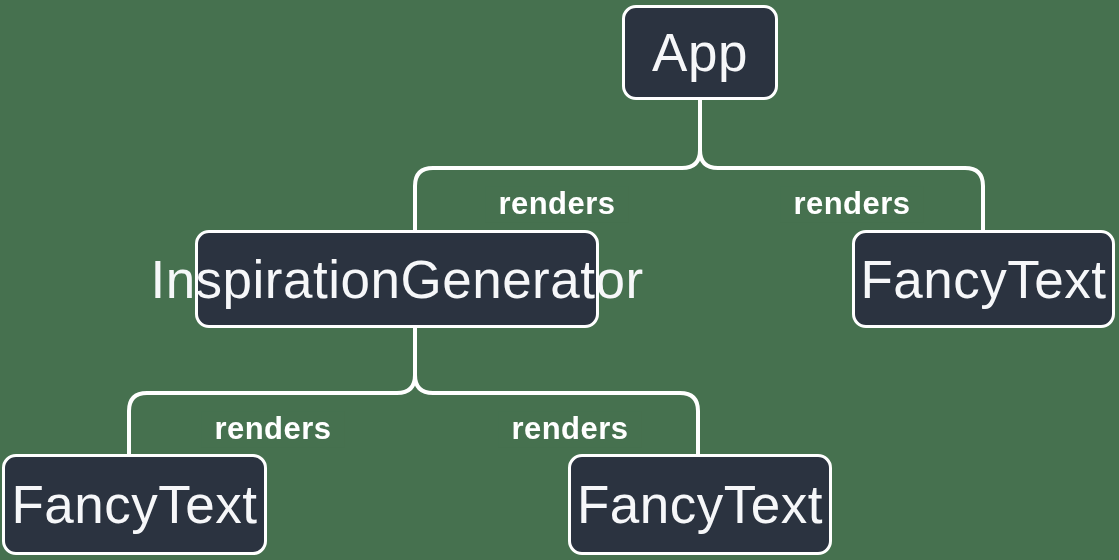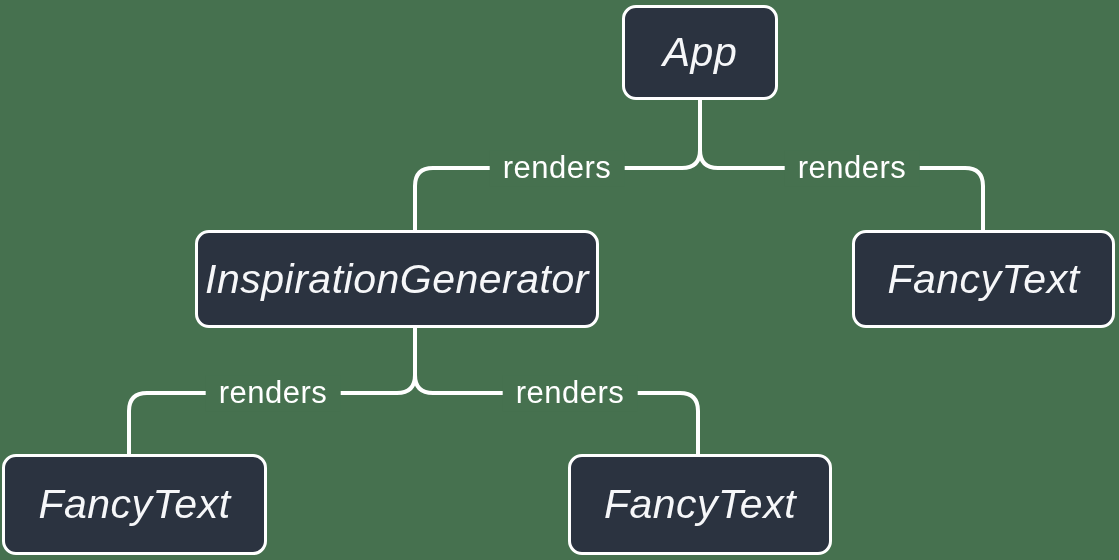--- a/index.html
+++ b/index.html
@@ -37,37 +37,37 @@
     position: absolute;
     background: var(--node-fill);
     border: 3.5px solid var(--node-border);
     border-radius: 14px;
     display: flex;
     align-items: center;
     justify-content: center;
   }
   .node-label {
     color: var(--node-text);
-    font-size: 41px;
+    font-size: 53px;
     font-weight: 500;
     letter-spacing: 0.5px;
     white-space: nowrap;
-    font-style: italic;
   }
   .edge-label {
     position: absolute;
     transform: translate(-50%, -50%);
     background: var(--bg);
     color: var(--label-text);
     font-size: 31px;
-    font-weight: 400;
+    font-weight: 700;
     letter-spacing: 0.5px;
     padding: 0 13px;
     white-space: nowrap;
     line-height: 1.15;
+    margin-top: 36px;
   }
 </style>
 </head>
 <body>
 
 <div id="canvas">
   <svg id="edges" viewBox="0 0 1119 560" xmlns="http://www.w3.org/2000/svg">
       <path d="M 700 100 V 150 Q 700 168 682 168 H 433 Q 415 168 415 186 V 230"></path>
       <path d="M 700 100 V 150 Q 700 168 718 168 H 965 Q 983 168 983 186 V 230"></path>
       <path d="M 415 328 V 375 Q 415 393 397 393 H 147 Q 129 393 129 411 V 454"></path>

